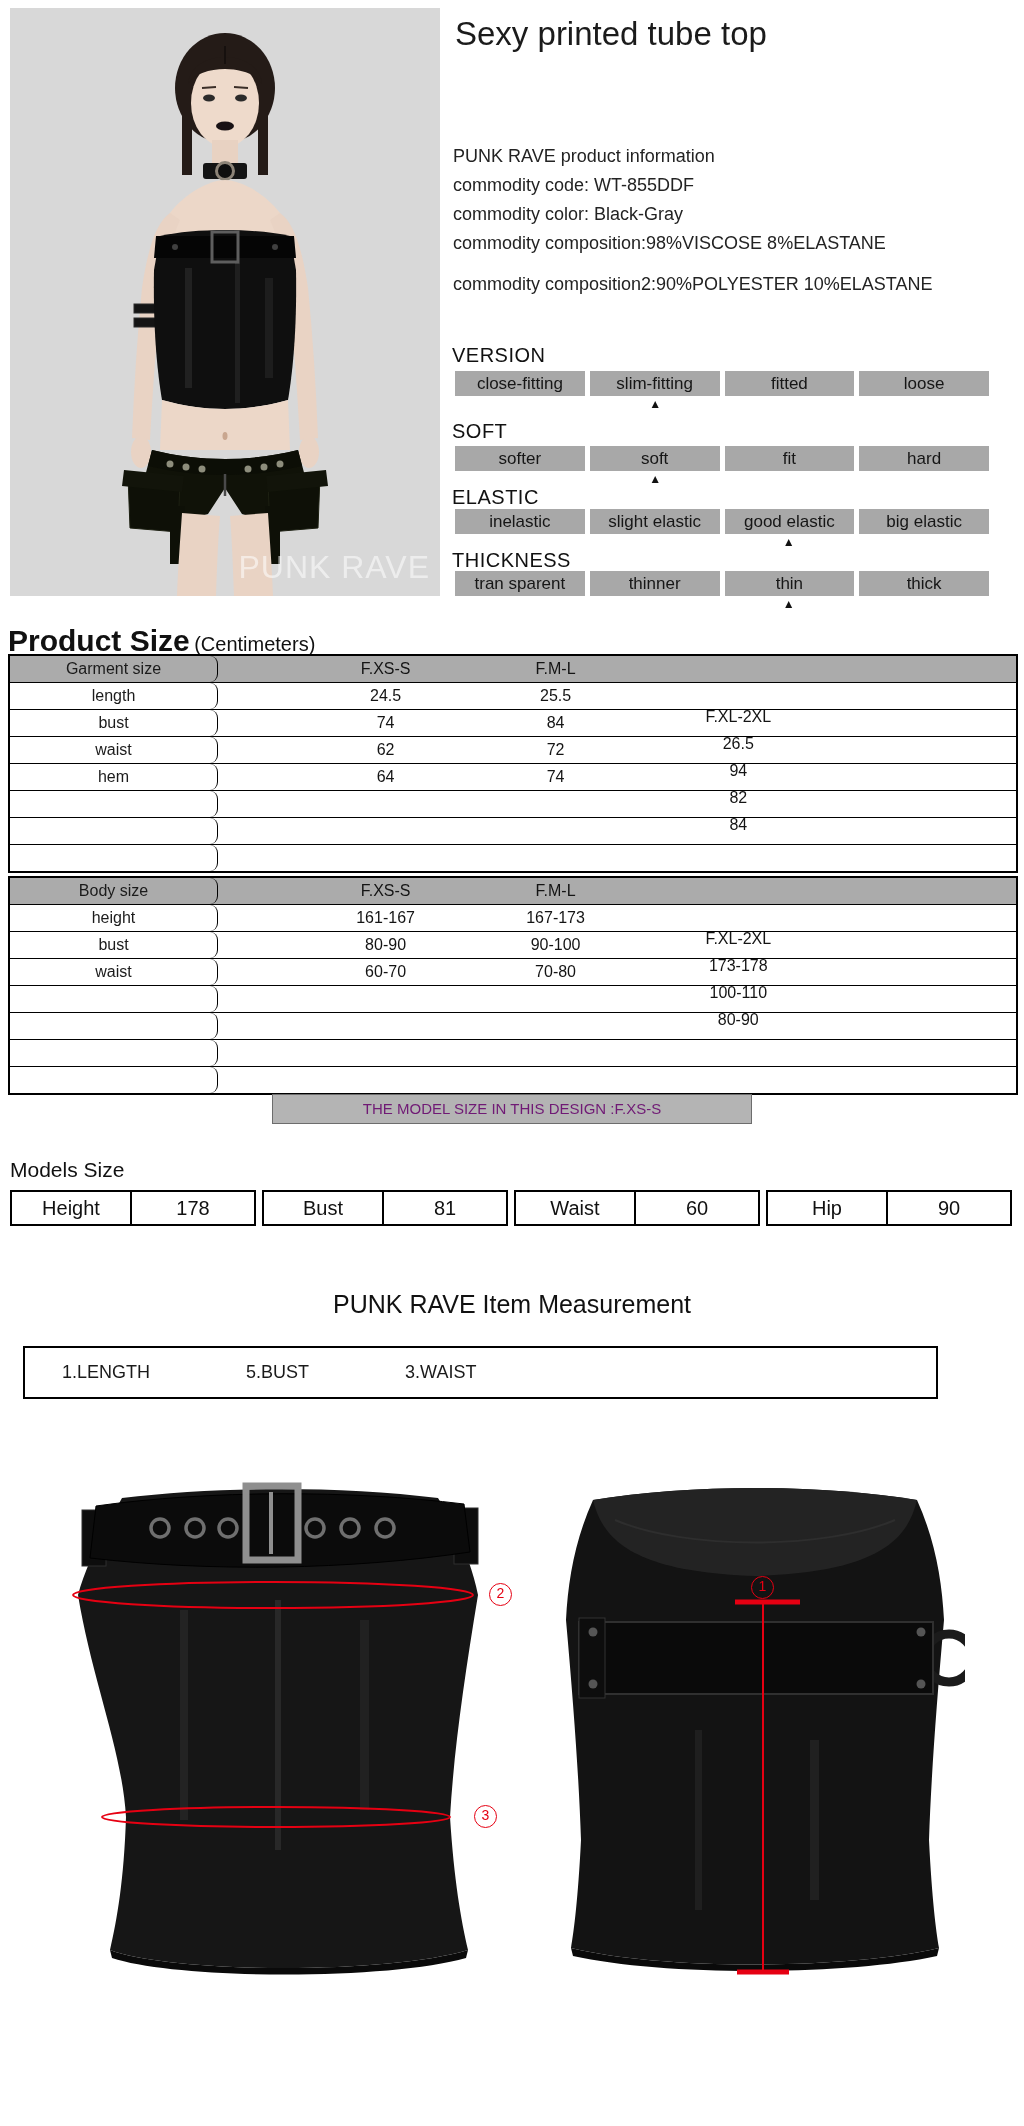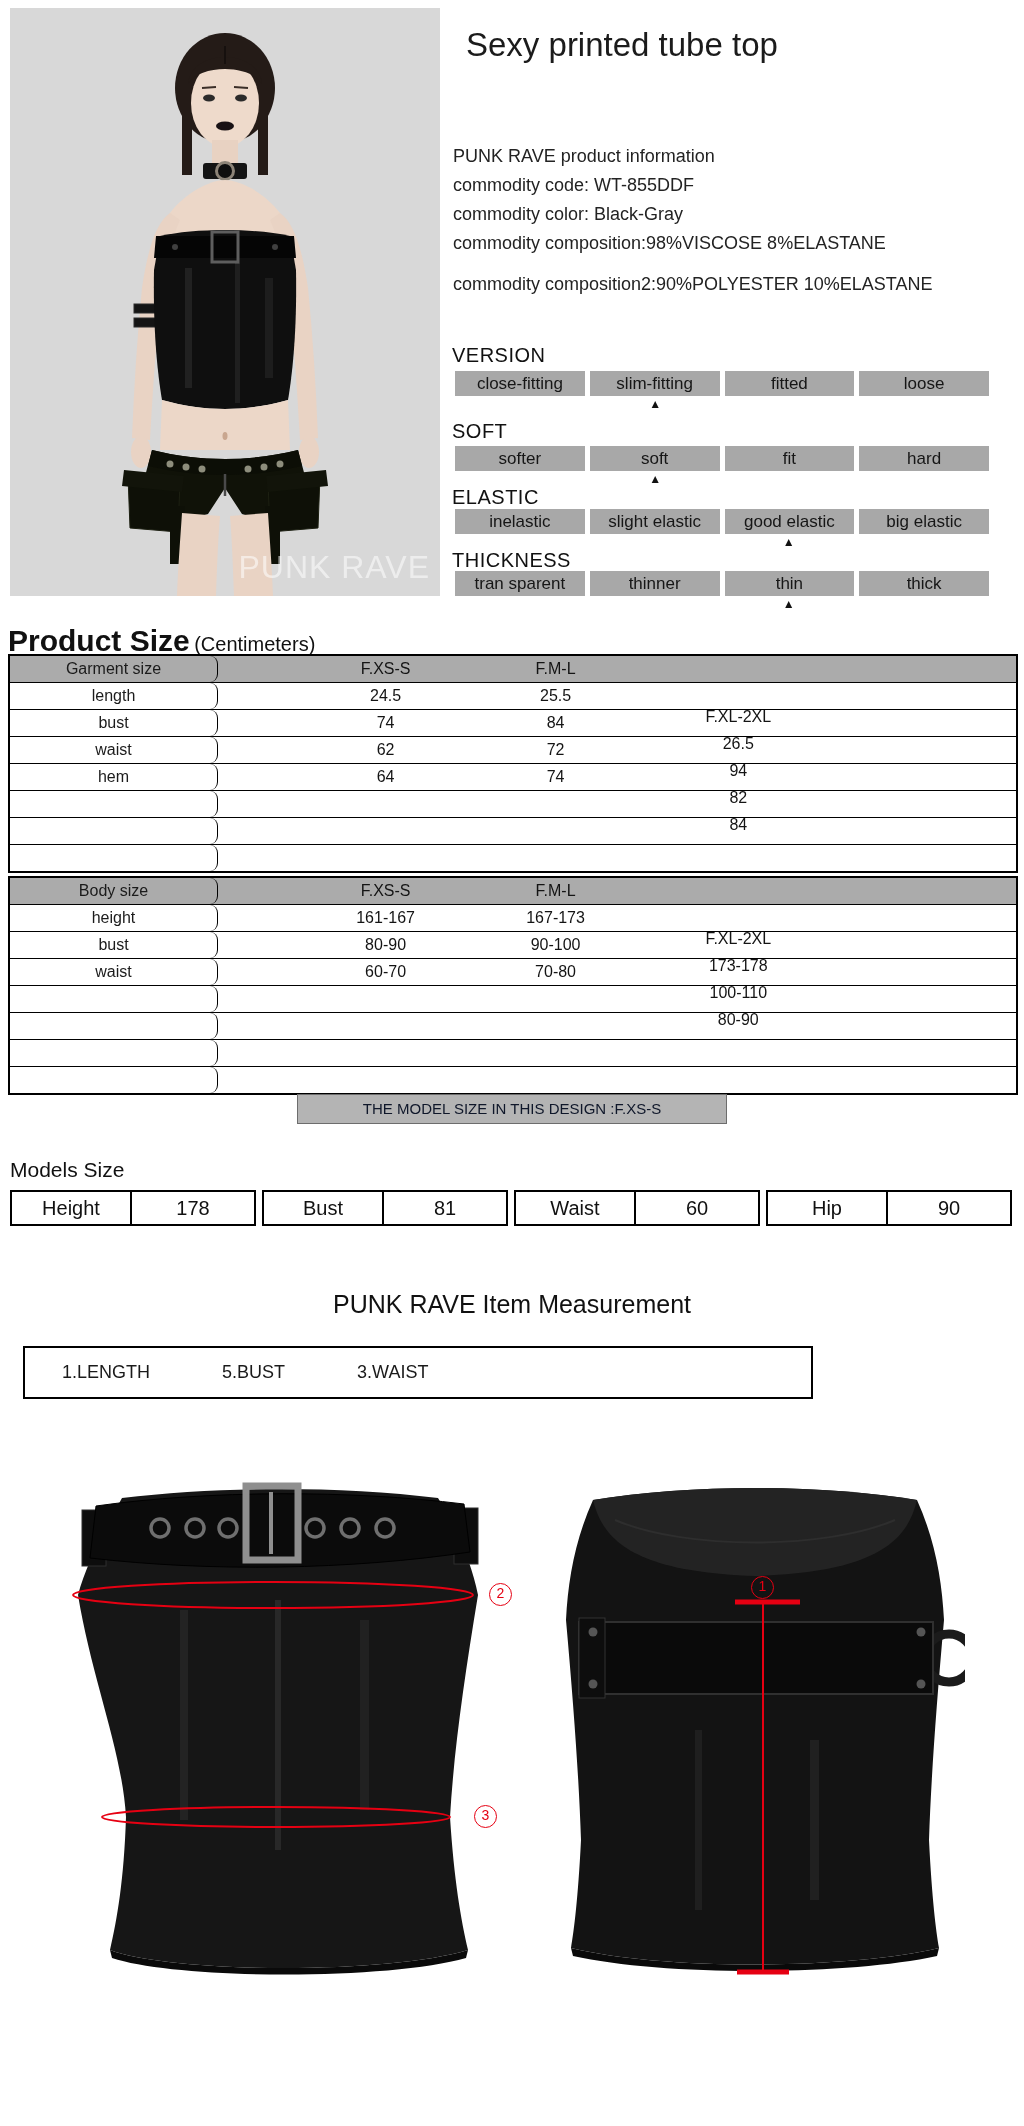--- a/index.html
+++ b/index.html
@@ -3,51 +3,51 @@
 <meta charset="utf-8">
 <style>
   html,body{margin:0;padding:0;background:#fff;}
   .page{position:relative;width:1024px;height:2126px;background:#fff;overflow:hidden;
         font-family:"Liberation Sans","DejaVu Sans",sans-serif;color:#1b1b1b;}
   
   .photo{position:absolute;left:10px;top:8px;width:430px;height:588px;background:var(--photo-bg,#d8d8d8);overflow:hidden;}
   .watermark{position:absolute;right:10px;bottom:10px;font-size:32px;letter-spacing:1px;
              color:rgba(255,255,255,0.55);}
   
-  .title{position:absolute;left:450px;top:10px;margin:16px;font-size:33px;font-weight:400;color:#1b1b1b;white-space:nowrap;}
+  .title{position:absolute;left:450px;top:10px;margin:5px;font-size:33px;font-weight:400;color:#1b1b1b;white-space:nowrap;}
   .info-line{position:absolute;left:453px;font-size:18px;color:#232323;white-space:nowrap;margin-top:23px;}
   
   .attr-label{position:absolute;left:452px;font-size:20px;font-weight:500;color:#111;letter-spacing:0.5px;}
   .attr-bar{position:absolute;left:455px;width:534px;height:25px;display:flex;gap:5px;}
   .attr-cell{flex:1;background:var(--bar-gray,#a8a8a8);color:#161616;font-size:17px;line-height:25px;text-align:center;white-space:nowrap;overflow:hidden;}
   .tri{position:absolute;top:26px;font-size:12px;color:#111;transform:translateX(-50%);}
   
   .ps-heading{position:absolute;left:8px;top:624px;}
   .ps-bold{font-size:30px;font-weight:700;color:#111;}
   .ps-note{font-size:20px;font-weight:400;color:#111;}
   .table{position:absolute;left:8px;width:1006px;border:2px solid #000;background:#fff;}
   .t-row{display:flex;height:26px;border-top:1px solid #000;}
   .t-row:first-child{border-top:none;}
   .t-header{background:var(--table-header-gray,#ababab);}
   .c0{width:207px;border-right:1px solid #000;text-align:center;font-size:16px;line-height:26px;border-radius:8px;}
   .cdata{flex:1;position:relative;font-size:16px;line-height:26px;color:#141414;}
   .v{position:absolute;transform:translateX(-50%);white-space:nowrap;}
   .v1{left:21%;}.v2{left:42.3%;}.v3{left:65.2%;margin-top:48px;}
-  .banner{position:absolute;left:50%;transform:translateX(-50%);top:1094px;width:430px;height:30px;
+  .banner{position:absolute;left:50%;transform:translateX(-50%);top:1094px;width:480px;height:30px;
           background:var(--banner-gray,#b4b4b4);border:1px solid #6d6d6d;box-sizing:border-box;
-          text-align:center;font-size:15px;line-height:28px;color:#0f172a;}
+          text-align:center;font-size:15px;line-height:28px;color:#701a75;}
   
   .ms-heading{position:absolute;left:10px;top:1158px;font-size:21px;color:#111;}
   .ms-box{position:absolute;top:1190px;width:246px;height:36px;border:2px solid #000;box-sizing:border-box;display:flex;background:#fff;}
   .ms-label{width:118px;border-right:2px solid #000;text-align:center;font-size:20px;line-height:32px;color:#111;}
   .ms-value{flex:1;text-align:center;font-size:20px;line-height:32px;color:#111;}
   
   .meas-heading{position:absolute;left:0;top:1290px;width:1024px;text-align:center;font-size:25px;font-weight:500;color:#111;}
-  .legend-box{position:absolute;left:23px;top:1346px;width:790px;height:53px;border:2px solid #000;box-sizing:border-box;
-              display:flex;align-items:center;padding-left:37px;gap:72px;text-align:right;}
+  .legend-box{position:absolute;left:23px;top:1346px;width:915px;height:53px;border:2px solid #000;box-sizing:border-box;
+              display:flex;align-items:center;padding-left:37px;gap:96px;text-align:right;}
   .legend-item{font-size:18px;color:#1a1a1a;}
   
   .garment-svg{position:absolute;}
   .overlay-svg{position:absolute;left:0;top:1470px;pointer-events:none;}
   .circ{position:absolute;width:23px;height:23px;border:1.5px solid var(--accent-red,#e60012);border-radius:50%;
         box-sizing:border-box;text-align:center;font-size:14px;line-height:19px;color:var(--accent-red,#e60012);}
 </style>
 </head>
 <body>
 

